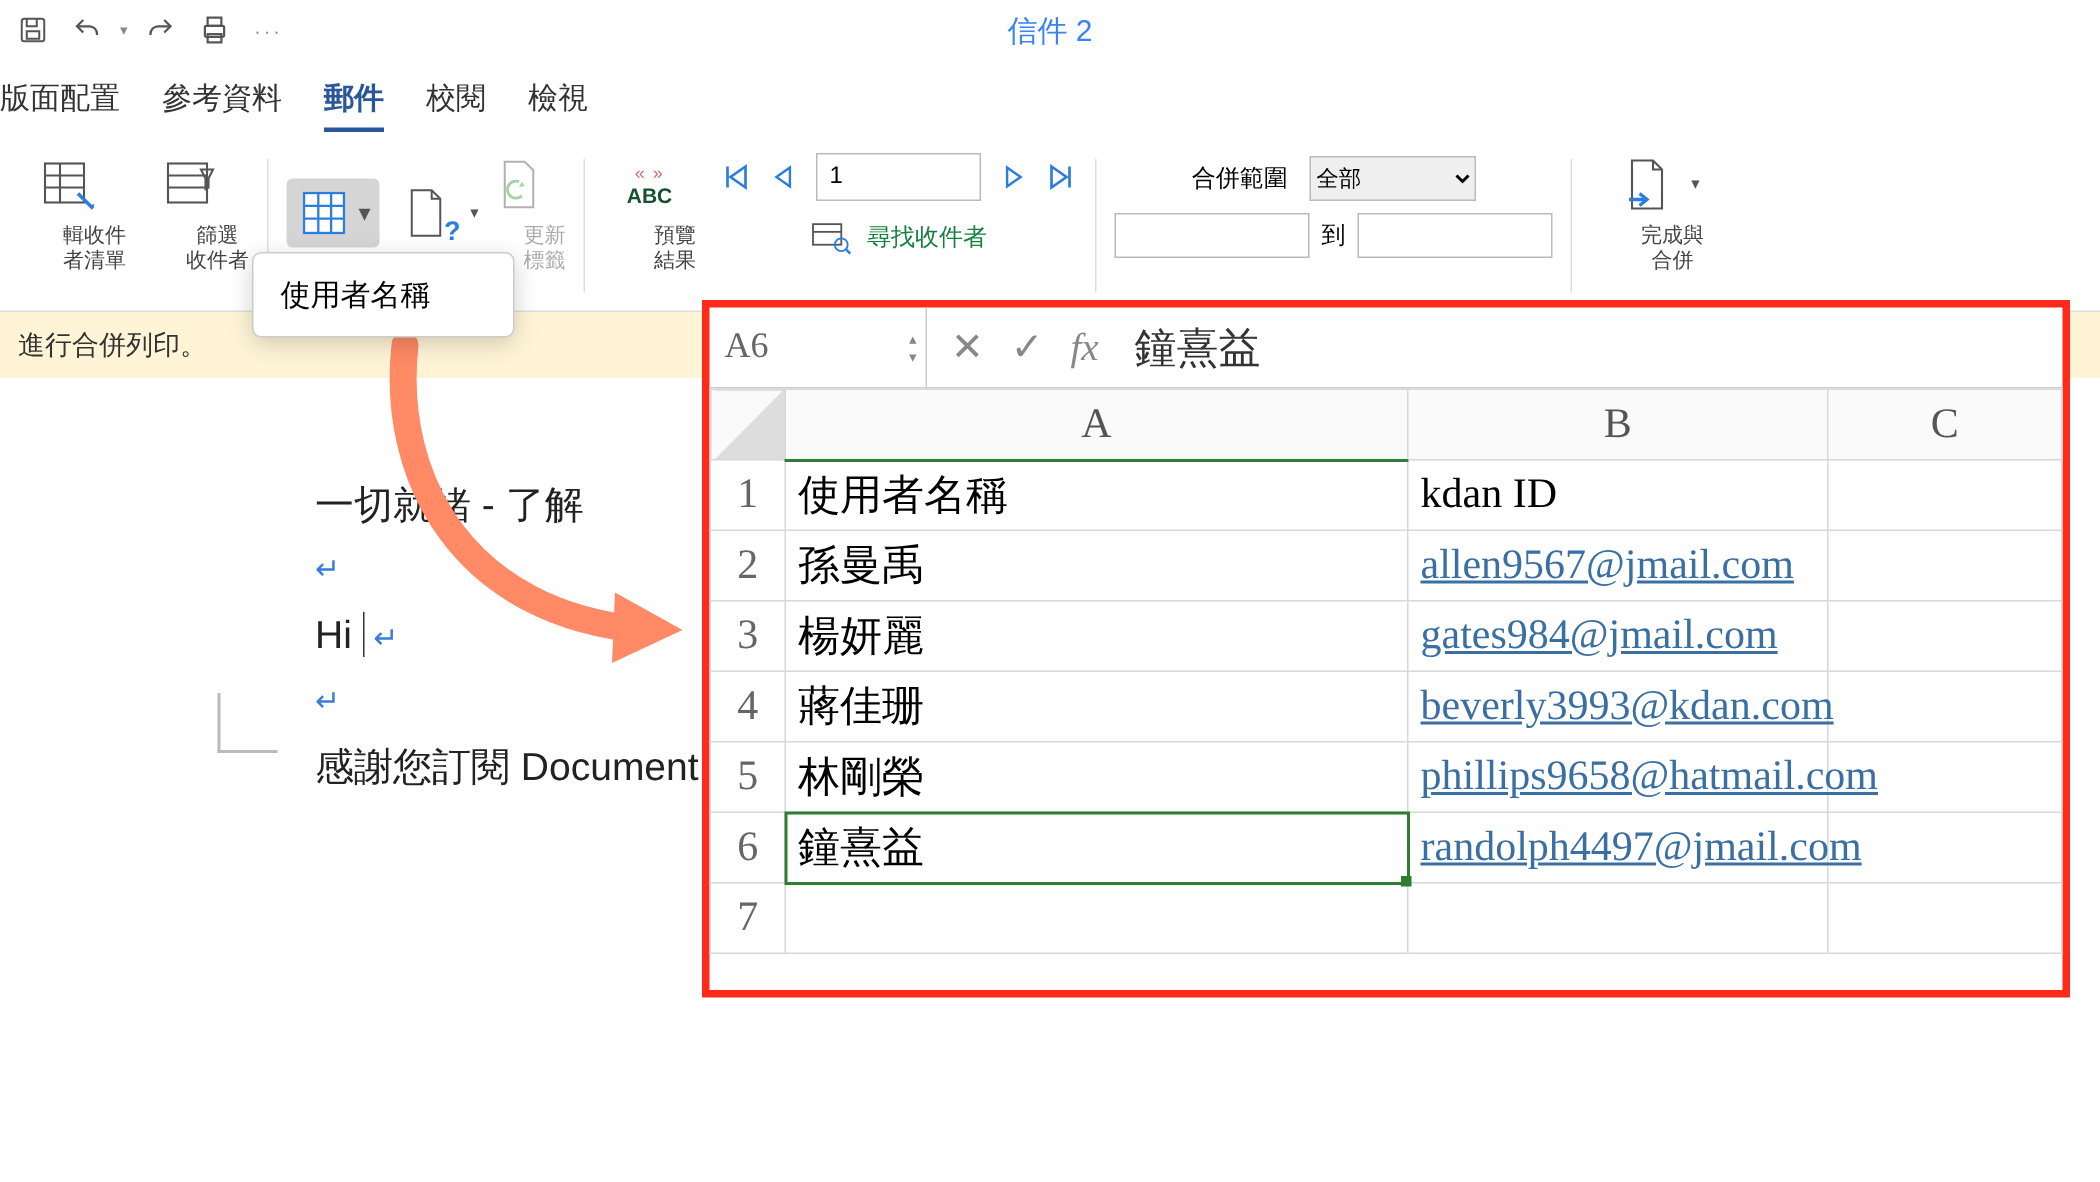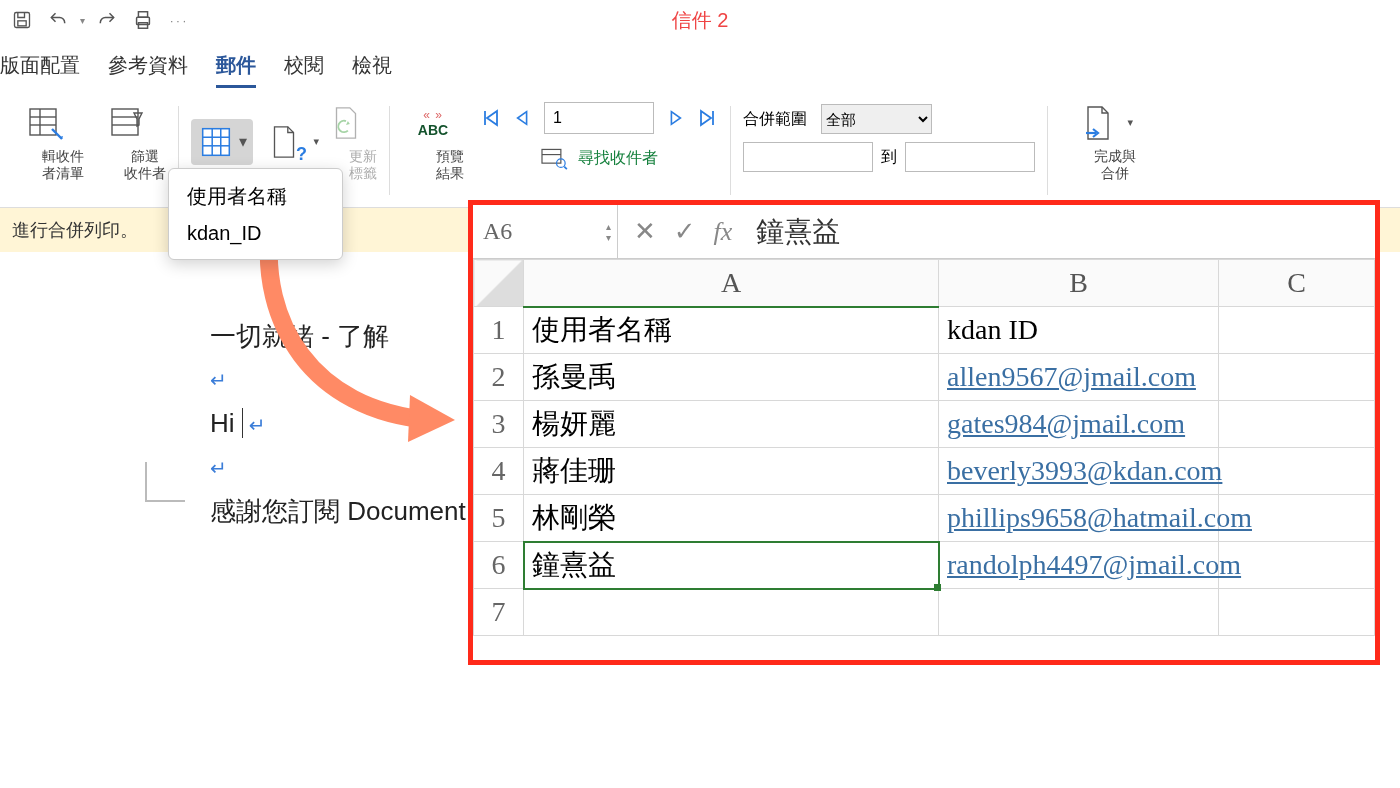--- a/index.html
+++ b/index.html
@@ -2,21 +2,21 @@
 <html><head>
 <meta charset="utf-8">
 <style>
 * { margin: 0; padding: 0; box-sizing: border-box; }
 body { font-family: -apple-system, "Segoe UI", "Microsoft JhengHei", sans-serif; background: #fff; width: 1400px; height: 788px; overflow: hidden; position: relative; }
 
 
 .titlebar { height: 40px; display: flex; align-items: center; padding: 0 8px; font-size: 13px; }
 .titlebar .qat { display: flex; gap: 8px; align-items: center; color: #555; }
 .titlebar .qat-icon { width: 28px; height: 28px; display: flex; align-items: center; justify-content: center; border-radius: 4px; }
-.titlebar .doc-title { position: absolute; left: 50%; transform: translateX(-50%); font-size: 20px; color: #ef4444; }
+.titlebar .doc-title { position: absolute; left: 50%; transform: translateX(-50%); font-size: 20px; color: #3b82f6; }
 
 
 .tabs { display: flex; gap: 28px; padding: 12px 0 8px 0; font-size: 20px; color: #333; }
 .tabs .tab { padding-bottom: 6px; cursor: pointer; text-align: center; }
 .tabs .tab.active { border-bottom: 3px solid #2b579a; color: #2b579a; font-weight: 600; }
 
 
 .ribbon { display: flex; align-items: flex-start; padding: 6px 0 8px 0; border-bottom: 1px solid #ddd; min-height: 112px; }
 .ribbon-group { display: flex; flex-direction: column; align-items: center; padding: 0 8px; }
 .ribbon-group .icons-row { display: flex; gap: 6px; align-items: center; }
@@ -27,21 +27,21 @@
 
 .merge-field-btn { display: flex; align-items: center; background: #d5d5d5; border-radius: 4px; padding: 4px 6px; gap: 4px; }
 .dropdown-pop { position: absolute; top: 168px; left: 168px; background: #fff; border: 1px solid #ccc; border-radius: 6px; box-shadow: 0 4px 16px rgba(0,0,0,.18); padding: 8px 0; min-width: 175px; font-size: 20px; z-index: 5; }
 .dropdown-pop .item { padding: 6px 18px; }
 
 .nav-ctrl { display: flex; align-items: center; gap: 10px; }
 .nav-input { width: 110px; height: 32px; border: 1px solid #bbb; padding: 0 8px; font-size: 16px; }
 .nav-arrow { width: 22px; height: 22px; display: inline-flex; align-items: center; justify-content: center; }
 
 .range-group { display: flex; flex-direction: column; gap: 8px; padding-top: 2px; }
-.range-row { display: flex; align-items: center; gap: 8px; font-size: 16px; }
+.range-row { display: flex; align-items: center; gap: 8px; font-size: 16px; justify-content: center; }
 .range-row select { width: 111px; height: 30px; border: 1px solid #bbb; font-size: 15px; }
 .range-row input[type="text"] { width: 130px; height: 30px; border: 1px solid #bbb; }
 
 
 .msgbar { background: #fff5d6; padding: 10px 12px; font-size: 18px; color: #333; }
 
 
 .doc-area { position: relative; padding: 60px 0 0 210px; font-size: 26px; color: #222; line-height: 1.9; }
 .doc-area .para-mark { color: #3b7dd8; font-size: 20px; }
 .page-corner { position: absolute; left: 145px; top: 210px; width: 40px; height: 40px; border-left: 2px solid #bbb; border-bottom: 2px solid #bbb; }
@@ -268,21 +268,20 @@
           <span style="position:absolute;right:-14px;top:14px;color:#555;font-size:11px;">▾</span>
         </div>
       <div class="label" style="white-space:pre-line;">完成與
 合併</div>
     </div>
   </div>
 </div>
 
 <div class="dropdown-pop">
   <div class="item">使用者名稱</div>
-  <div class="item">kdan_ID</div>
 </div>
 
 <div class="msgbar">
   <span>進行合併列印。</span>
 </div>
 
 <div class="doc-area">
   <div class="page-corner"></div>
   <div><span>一切就緒 - 了解</span></div>
   <div class="para-mark">↵</div>

